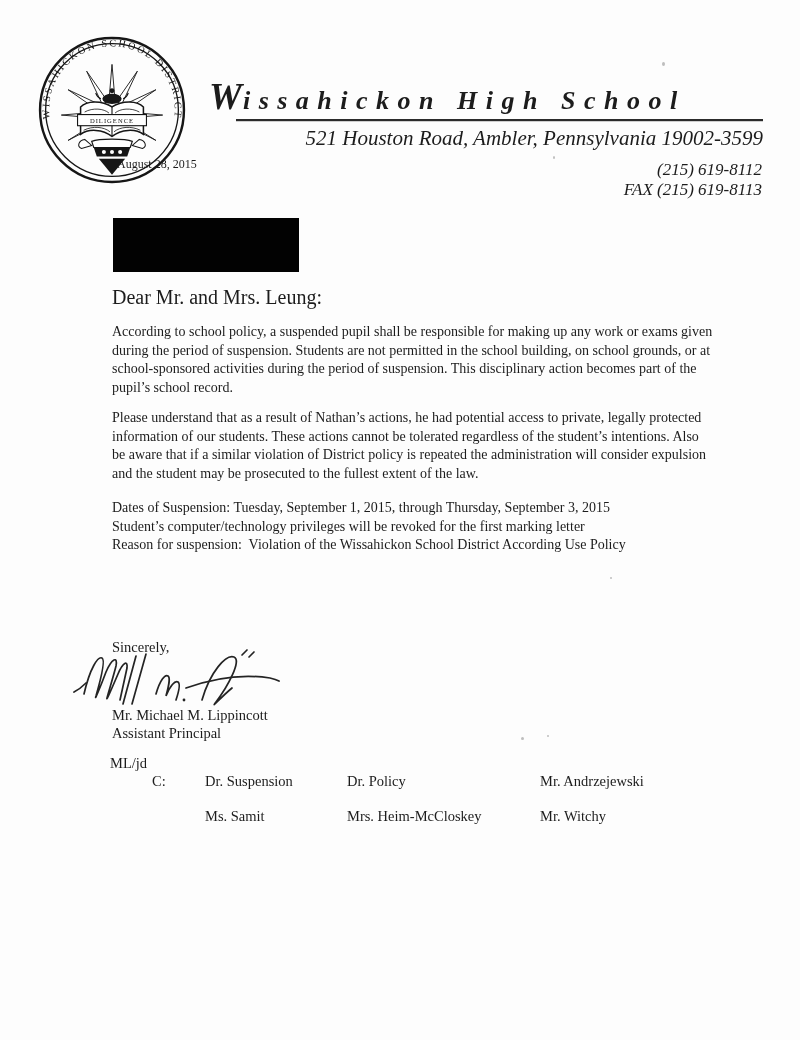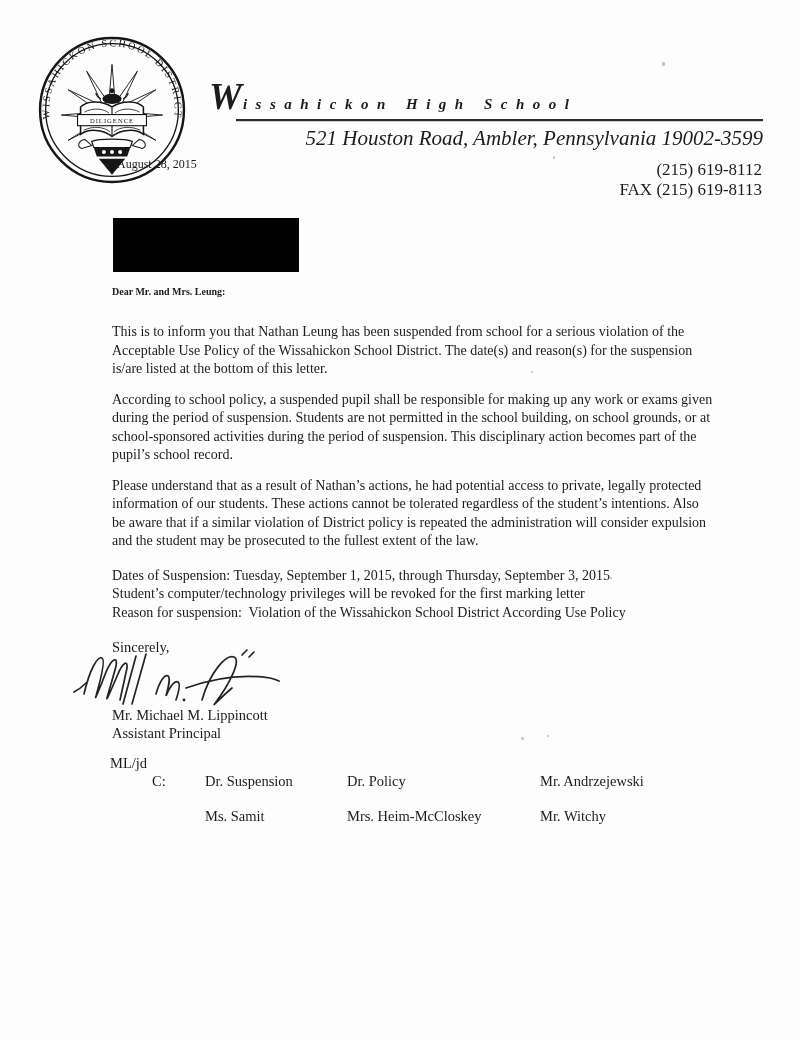--- a/index.html
+++ b/index.html
@@ -10,39 +10,39 @@
   }
   .page{position:relative;width:800px;height:1040px;background:#fdfdfd;overflow:hidden;}
 
   
   .seal{position:absolute;left:36px;top:34px;width:152px;height:152px;}
   .school-title{position:absolute;left:209px;top:78px;white-space:nowrap;}
   .school-title .initial{
     font-size:37px;font-style:italic;font-weight:bold;letter-spacing:1px;line-height:1;
   }
   .school-title .rest{
-    font-size:15px;font-style:italic;font-weight:bold;letter-spacing:8.5px;line-height:1;
+    font-size:26px;font-style:italic;font-weight:bold;letter-spacing:8.5px;line-height:1;
   }
   .header-rule{
     position:absolute;left:236px;top:119px;width:527px;height:2px;
     background:#2b2b2b;box-shadow:0 1px 0 rgba(0,0,0,.18);
   }
   .school-address{
     position:absolute;right:37px;top:126px;
     font-size:21px;font-style:italic;white-space:nowrap;
   }
   .phone-block{
     position:absolute;right:38px;top:160px;text-align:right;
-    font-size:17px;line-height:19.5px;white-space:nowrap;
+    font-size:17px;font-style:italic;line-height:19.5px;white-space:nowrap;
   }
   .letter-date{position:absolute;left:117px;top:157px;font-size:12px;}
 
   
   .redaction{position:absolute;left:113px;top:218px;width:186px;height:54px;background:#020202;}
-  .salutation{position:absolute;left:112px;top:286px;font-size:10px;font-weight:bold;}
+  .salutation{position:absolute;left:112px;top:286px;font-size:20px;}
   .letter-body{position:absolute;left:112px;top:323px;width:602px;font-size:14px;line-height:18.5px;}
   .letter-body p{margin:0 0 12px 0;}
   .suspension-block{margin-top:16px;}
   .suspension-block div{white-space:pre-wrap;}
 
   .closing{position:absolute;left:112px;top:639px;font-size:14.5px;}
   .signature{position:absolute;left:72px;top:648px;width:220px;height:60px;}
   .signer{position:absolute;left:112px;top:707px;font-size:14.5px;line-height:17.5px;}
   .reference{position:absolute;left:110px;top:755px;font-size:14.5px;}
 
@@ -125,21 +125,20 @@
     <div>FAX (215) 619-8113</div>
   </div>
 
   <div class="letter-date">August 28, 2015</div>
 
   <div class="redaction"></div>
 
   <div class="salutation">Dear Mr. and Mrs. Leung:</div>
 
   <div class="letter-body">
-    <p>This is to inform you that Nathan Leung has been suspended from school for a serious violation of the Acceptable Use Policy of the Wissahickon School District. The date(s) and reason(s) for the suspension is/are listed at the bottom of this letter.</p>
     <p>According to school policy, a suspended pupil shall be responsible for making up any work or exams given during the period of suspension. Students are not permitted in the school building, on school grounds, or at school-sponsored activities during the period of suspension. This disciplinary action becomes part of the pupil’s school record.</p>
     <p>Please understand that as a result of Nathan’s actions, he had potential access to private, legally protected information of our students. These actions cannot be tolerated regardless of the student’s intentions. Also be aware that if a similar violation of District policy is repeated the administration will consider expulsion and the student may be prosecuted to the fullest extent of the law.</p>
     <div class="suspension-block">
       <div>Dates of Suspension: Tuesday, September 1, 2015, through Thursday, September 3, 2015</div>
       <div>Student’s computer/technology privileges will be revoked for the first marking letter</div>
       <div>Reason for suspension:  Violation of the Wissahickon School District According Use Policy</div>
     </div>
   </div>
 
   <div class="closing">Sincerely,</div>

